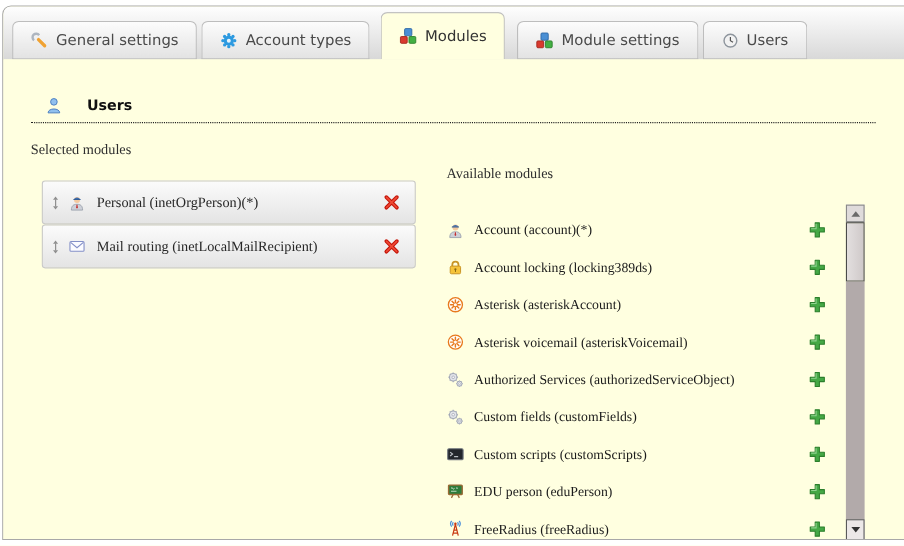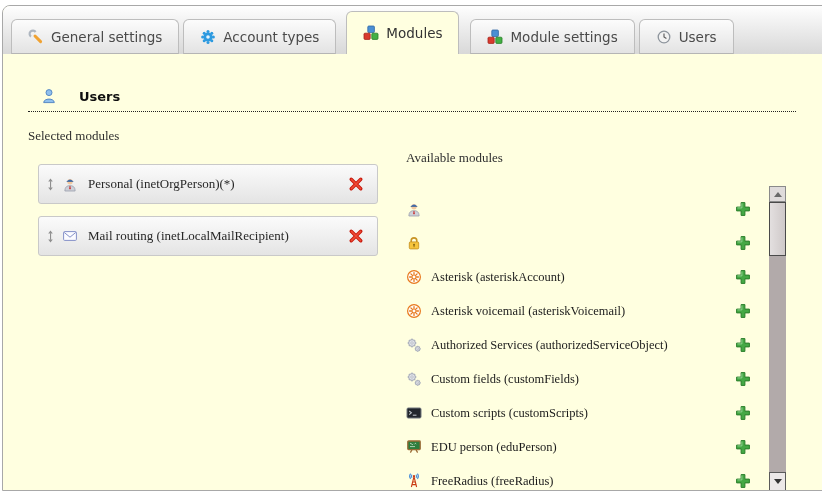--- a/index.html
+++ b/index.html
@@ -50,21 +50,21 @@
   .col-label{font-size:13px;color:#2e2e2e;line-height:16px;}
   .left-col{width:355px;flex:none;}
   .right-col{flex:1;padding-left:23px;box-sizing:border-box;margin-top:22px;}
   
   .cards{margin-top:20px;margin-left:10px;}
   .card{
     width:340px;height:40px;box-sizing:border-box;
     display:flex;align-items:center;
     background:linear-gradient(#fbfbfb,#e4e4e4);
     border:1px solid #c9c9c9;border-radius:3px;
-    margin-bottom:12px;padding:0 13px 0 6px;
+    padding:0 13px 0 6px;
   }
   .drag{flex:none;margin-right:6px;cursor:grab;line-height:0;}
   .card .mod-label{font-size:13px;color:#272727;margin-left:10px;white-space:nowrap;}
   .iconbtn{background:none;border:0;padding:0;margin:0;cursor:pointer;line-height:0;}
   .card .iconbtn{margin-left:auto;}
   
   .avail-wrap{display:flex;margin-top:26px;}
   .rows{width:345px;flex:none;}
   .row{height:34px;display:flex;align-items:center;gap:9px;font-size:12.5px;color:#1b1b1b;white-space:nowrap;}
   .row .iconbtn{margin-left:auto;}
@@ -232,39 +232,41 @@
               <span class="i16">
                 <svg viewBox="0 0 16 16">
                     <path d="M2.9,15 C2.9,10.8 5.1,9.7 8,9.7 C10.9,9.7 13.1,10.8 13.1,15 Z" fill="#CDD0D8" stroke="#9AA0AC" stroke-width="0.8"></path>
                     <path d="M6.6,9.9 L8,11.4 L9.4,9.9 L8,14 Z" fill="#EDEFF4"></path>
                     <path d="M7.55,10.1 L8.45,10.1 L8.8,12.6 L8,13.8 L7.2,12.6 Z" fill="#C22F2F"></path>
                     <circle cx="8" cy="5.8" r="2.7" fill="#F3C99F"></circle>
                     <path d="M4.9,5.2 Q8,1.8 11.1,5.2 Z" fill="#3D6DAE"></path>
                     <rect x="4.6" y="4.9" width="6.8" height="0.9" rx="0.4" fill="#345E96"></rect>
                   </svg>
               </span>
+              <span>Account (account)(*)</span>
               <button class="iconbtn">
                 <span class="i16">
                   <svg viewBox="0 0 16 16">
                       <path d="M6.1,1.6 H9.9 V6.1 H14.4 V9.9 H9.9 V14.4 H6.1 V9.9 H1.6 V6.1 H6.1 Z" fill="#45A845" stroke="#2C7F2C" stroke-width="1" stroke-linejoin="round"></path>
                       <path d="M6.9,2.4 V6.9 H2.4" fill="none" stroke="#8FD48F" stroke-width="1"></path>
                     </svg>
                 </span>
               </button>
             </div>
 
             <div class="row">
               <span class="i16">
                 <svg viewBox="0 0 16 16">
                     <path d="M5.2,7 V5.7 A2.8,2.8 0 0 1 10.8,5.7 V7" fill="none" stroke="#C89425" stroke-width="1.6"></path>
                     <rect x="3.3" y="6.9" width="9.4" height="7" rx="1.1" fill="#F6C43B" stroke="#C89425" stroke-width="0.9"></rect>
                     <circle cx="8" cy="9.8" r="1" fill="#8A6812"></circle>
                     <rect x="7.6" y="10.3" width="0.9" height="1.9" fill="#8A6812"></rect>
                   </svg>
               </span>
+              <span>Account locking (locking389ds)</span>
               <button class="iconbtn">
                 <span class="i16">
                   <svg viewBox="0 0 16 16">
                       <path d="M6.1,1.6 H9.9 V6.1 H14.4 V9.9 H9.9 V14.4 H6.1 V9.9 H1.6 V6.1 H6.1 Z" fill="#45A845" stroke="#2C7F2C" stroke-width="1" stroke-linejoin="round"></path>
                       <path d="M6.9,2.4 V6.9 H2.4" fill="none" stroke="#8FD48F" stroke-width="1"></path>
                     </svg>
                 </span>
               </button>
             </div>
 

